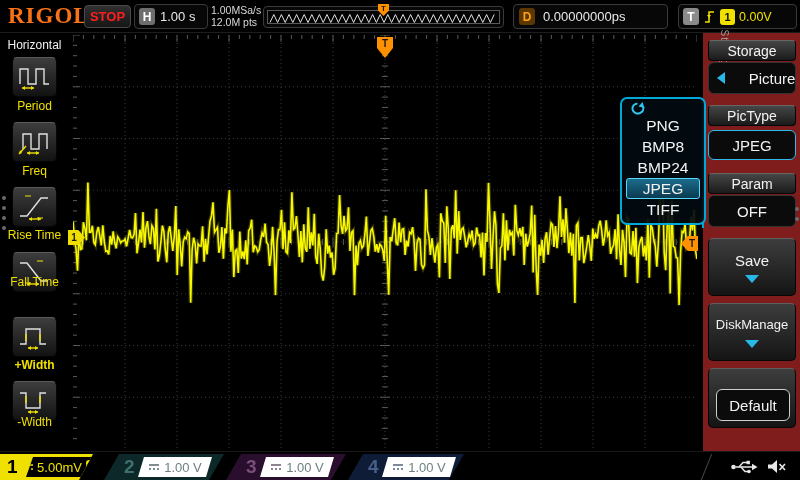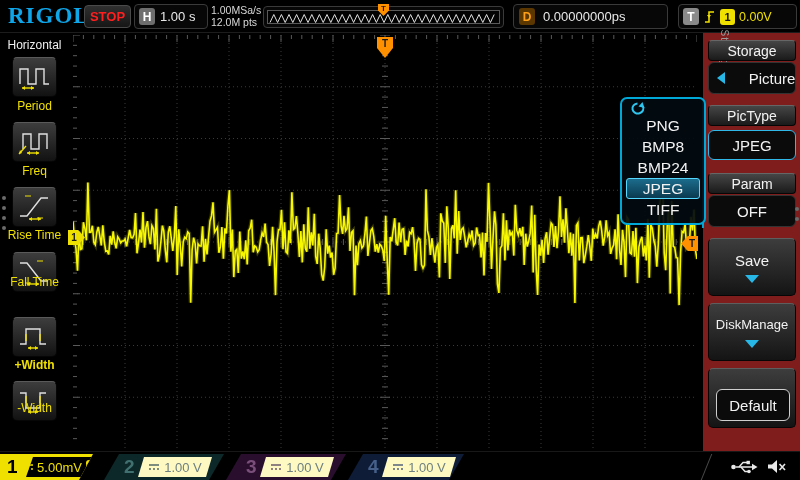--- a/index.html
+++ b/index.html
@@ -3,21 +3,21 @@
 <meta charset="utf-8">
 <style>
   html,body{margin:0;padding:0;background:#000;}
   *{box-sizing:border-box;}
   .screen{position:relative;width:800px;height:480px;background:#000;overflow:hidden;
           font-family:"Liberation Sans",sans-serif;color:#ddd;}
 
   
   .topbar{position:absolute;left:0;top:0;width:800px;height:33px;background:#000;border-bottom:1px solid #1c1c1c;}
   .logo{position:absolute;left:8px;top:3px;font-family:"Liberation Serif",serif;font-weight:bold;
-        font-size:23px;color:#0ea5e9;letter-spacing:1px;}
+        font-size:23px;color:#f97316;letter-spacing:1px;}
   .stop-btn{position:absolute;left:84px;top:5px;width:47px;height:23px;background:linear-gradient(#303030,#161616);
         border:1px solid #4a4a4a;border-radius:4px;color:#ff1f1f;font-weight:bold;font-size:13px;
         display:flex;align-items:center;justify-content:center;}
   .panel{position:absolute;top:4px;height:25px;background:#070707;border:1px solid #3a3a3a;border-radius:4px;
         display:flex;align-items:center;}
   .h-box{left:134px;width:74px;gap:5px;padding:0 4px;}
   .badge-gray{width:16px;height:17px;background:#8a8a8a;border-radius:3px;color:#fff;font-weight:bold;
         font-size:12px;display:flex;align-items:center;justify-content:center;color:#111;}
   .h-box .hletter{color:#fff;background:#6e6e6e;}
   .tb-val{color:#e8e8e8;font-size:13px;}
@@ -101,21 +101,21 @@
   .ch1 .num{left:7px;color:#000;}
   .ch1 .inner{left:26px;width:67px;background:#000;clip-path:polygon(7px 0,100% 0,calc(100% - 7px) 100%,0 100%);
         color:#f0e000;}
   .chdim{clip-path:polygon(15px 0,100% 0,calc(100% - 15px) 100%,0 100%);}
   .ch2{left:104px;width:120px;background:#0d2828;}
   .ch2 .num{left:20px;color:#417070;}
   .ch3{left:226px;width:120px;background:#2a0e2e;}
   .ch3 .num{left:20px;color:#7a4f7a;}
   .ch4{left:348px;width:116px;background:#0e1c38;}
   .ch4 .num{left:20px;color:#46608a;}
-  .chdim .inner{left:34px;width:74px;background:#fef9c3;
+  .chdim .inner{left:34px;width:74px;background:#ffffff;
         clip-path:polygon(6px 0,100% 0,calc(100% - 6px) 100%,0 100%);color:#6f8080;}
   .bslash{position:absolute;left:706px;top:2px;height:26px;width:12px;border-left:1px solid #4a4a4a;
         transform:skewX(-22deg);}
   .bicons{position:absolute;left:730px;top:6px;display:flex;gap:6px;align-items:center;}
 </style>
 </head>
 <body>
 
 <div class="screen">
 
@@ -211,21 +211,21 @@
     <div class="meas-label" style="top:325px;font-weight:bold;">+Width</div>
 
     <div class="meas-btn" style="top:348px;">
       <svg width="36" height="30">
         <path d="M3,7 H9 V22 H23 V7 H29" stroke="#e0e0e0" stroke-width="1.4" fill="none"></path>
         <path d="M9,10 V17 M23,10 V17" stroke="#f0e000" stroke-width="1.4"></path>
         <path d="M11,26 H21" stroke="#f0e000" stroke-width="1.4"></path>
         <path d="M11,26 l3,-2 v4 Z M21,26 l-3,-2 v4 Z" fill="#f0e000"></path>
       </svg>
     </div>
-    <div class="meas-label" style="top:368px;">-Width</div>
+    <div class="meas-label" style="top:382px;">-Width</div>
 
     <div class="scroll-dots">
         <i></i>
         <i></i>
         <i></i>
         <i></i>
       </div>
   </div>
 
   <div class="grat">

